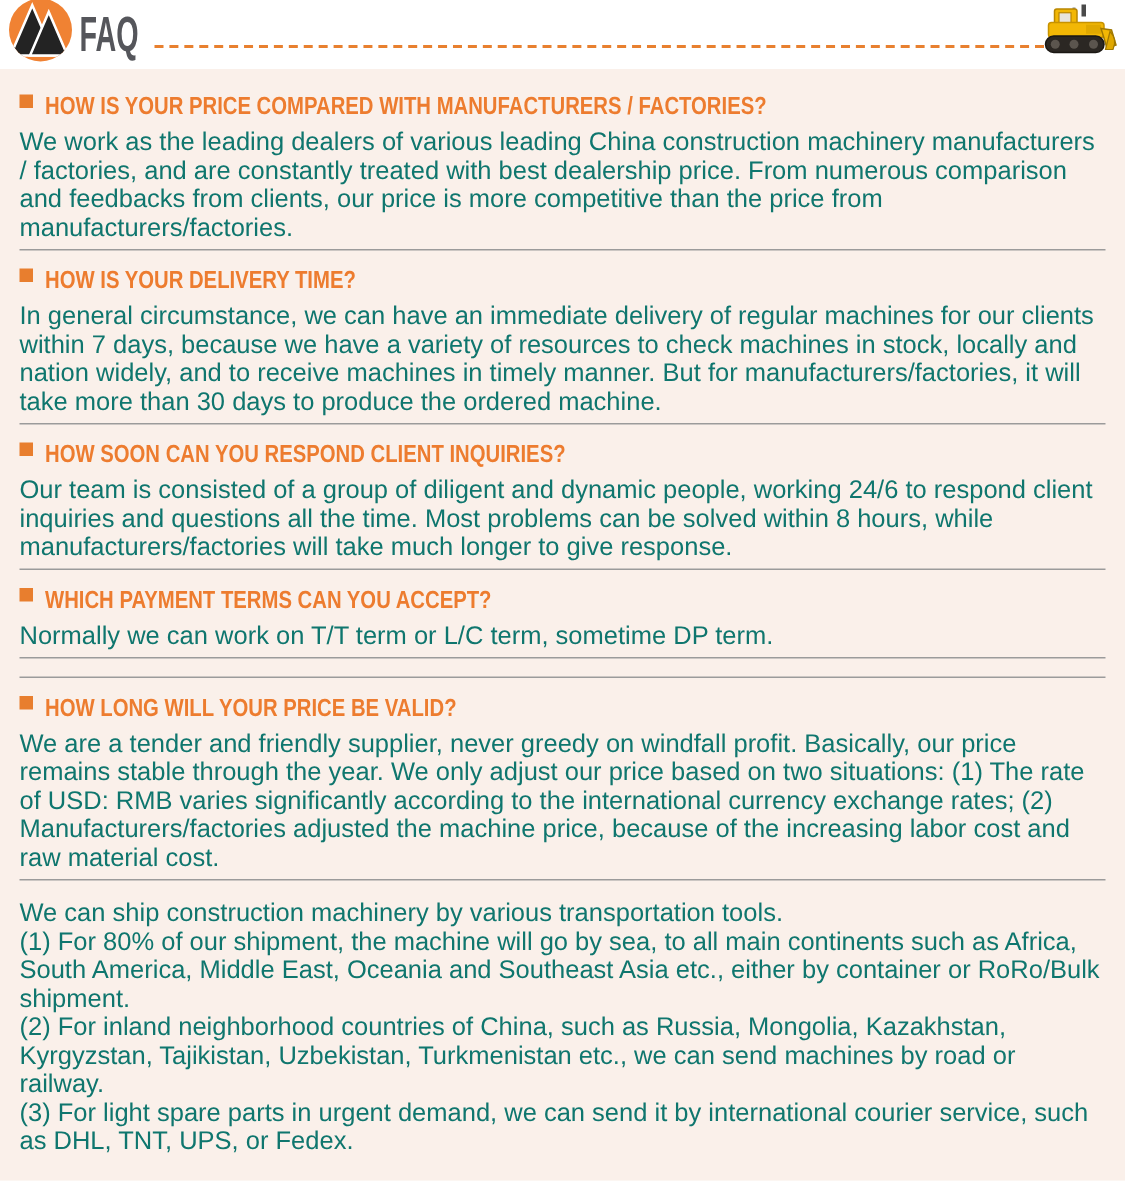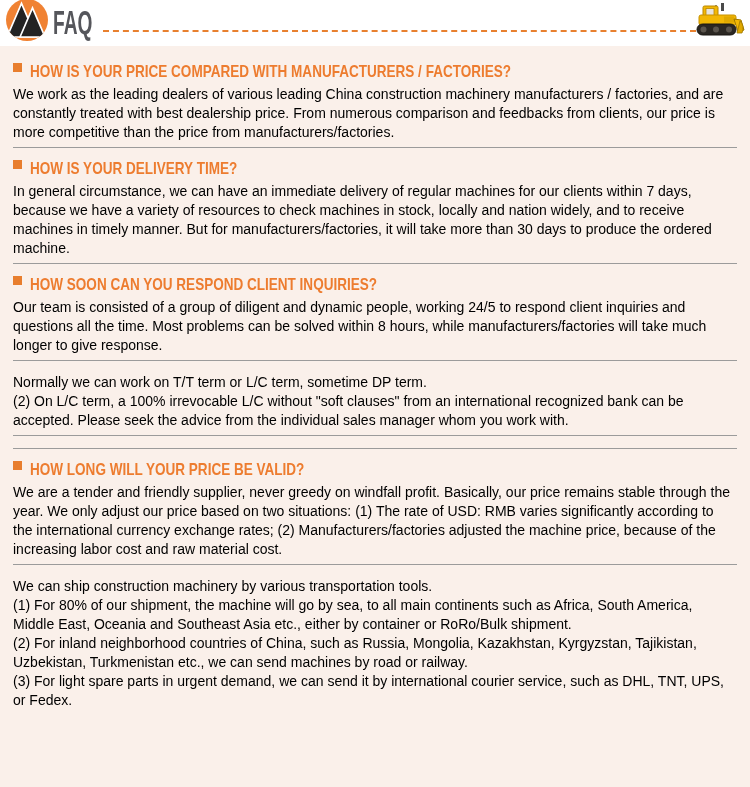--- a/index.html
+++ b/index.html
@@ -64,23 +64,23 @@
     font-weight: bold;
     color: #ED7C2F;
     white-space: nowrap;
     line-height: 1;
     transform: scaleX(0.82);
     transform-origin: left center;
   }
   .answer { }
   .answer p {
     margin: 0;
-    font-size: 14px;
+    font-size: 17px;
     line-height: 19px;
-    color: #000000;
+    color: #0f766e;
     max-width: 722px;
   }
   .divider {
     border: none;
     border-top: 1px solid #9B9B9B;
     margin: 5px 0 12px 0;
   }
 </style>
 </head>
 <body>
@@ -147,29 +147,32 @@
       </div>
     <hr class="divider">
   </div>
 
   <div class="section">
     <div class="q-row">
       <span class="q-bullet"></span>
       <span class="q-text">HOW SOON CAN YOU RESPOND CLIENT INQUIRIES?</span>
     </div>
     <div class="answer">
-        <p>Our team is consisted of a group of diligent and dynamic people, working 24/5 to respond client inquiries and questions all the time. Most problems can be solved within 8 hours, while manufacturers/factories will take much longer to give response.</p>
+        <p>Our team is consisted of a group of diligent and dynamic people, working 24/6 to respond client inquiries and questions all the time. Most problems can be solved within 8 hours, while manufacturers/factories will take much longer to give response.</p>
       </div>
     <hr class="divider">
   </div>
 
   <div class="section">
+    <div class="q-row">
+      <span class="q-bullet"></span>
+      <span class="q-text">WHICH PAYMENT TERMS CAN YOU ACCEPT?</span>
+    </div>
     <div class="answer">
         <p>Normally we can work on T/T term or L/C term, sometime DP term.</p>
-        <p>(2) On L/C term, a 100% irrevocable L/C without "soft clauses" from an international recognized bank can be accepted. Please seek the advice from the individual sales manager whom you work with.</p>
       </div>
     <hr class="divider">
   </div>
 
   <div class="section">
     <hr class="divider">
   </div>
 
   <div class="section">
     <div class="q-row">

